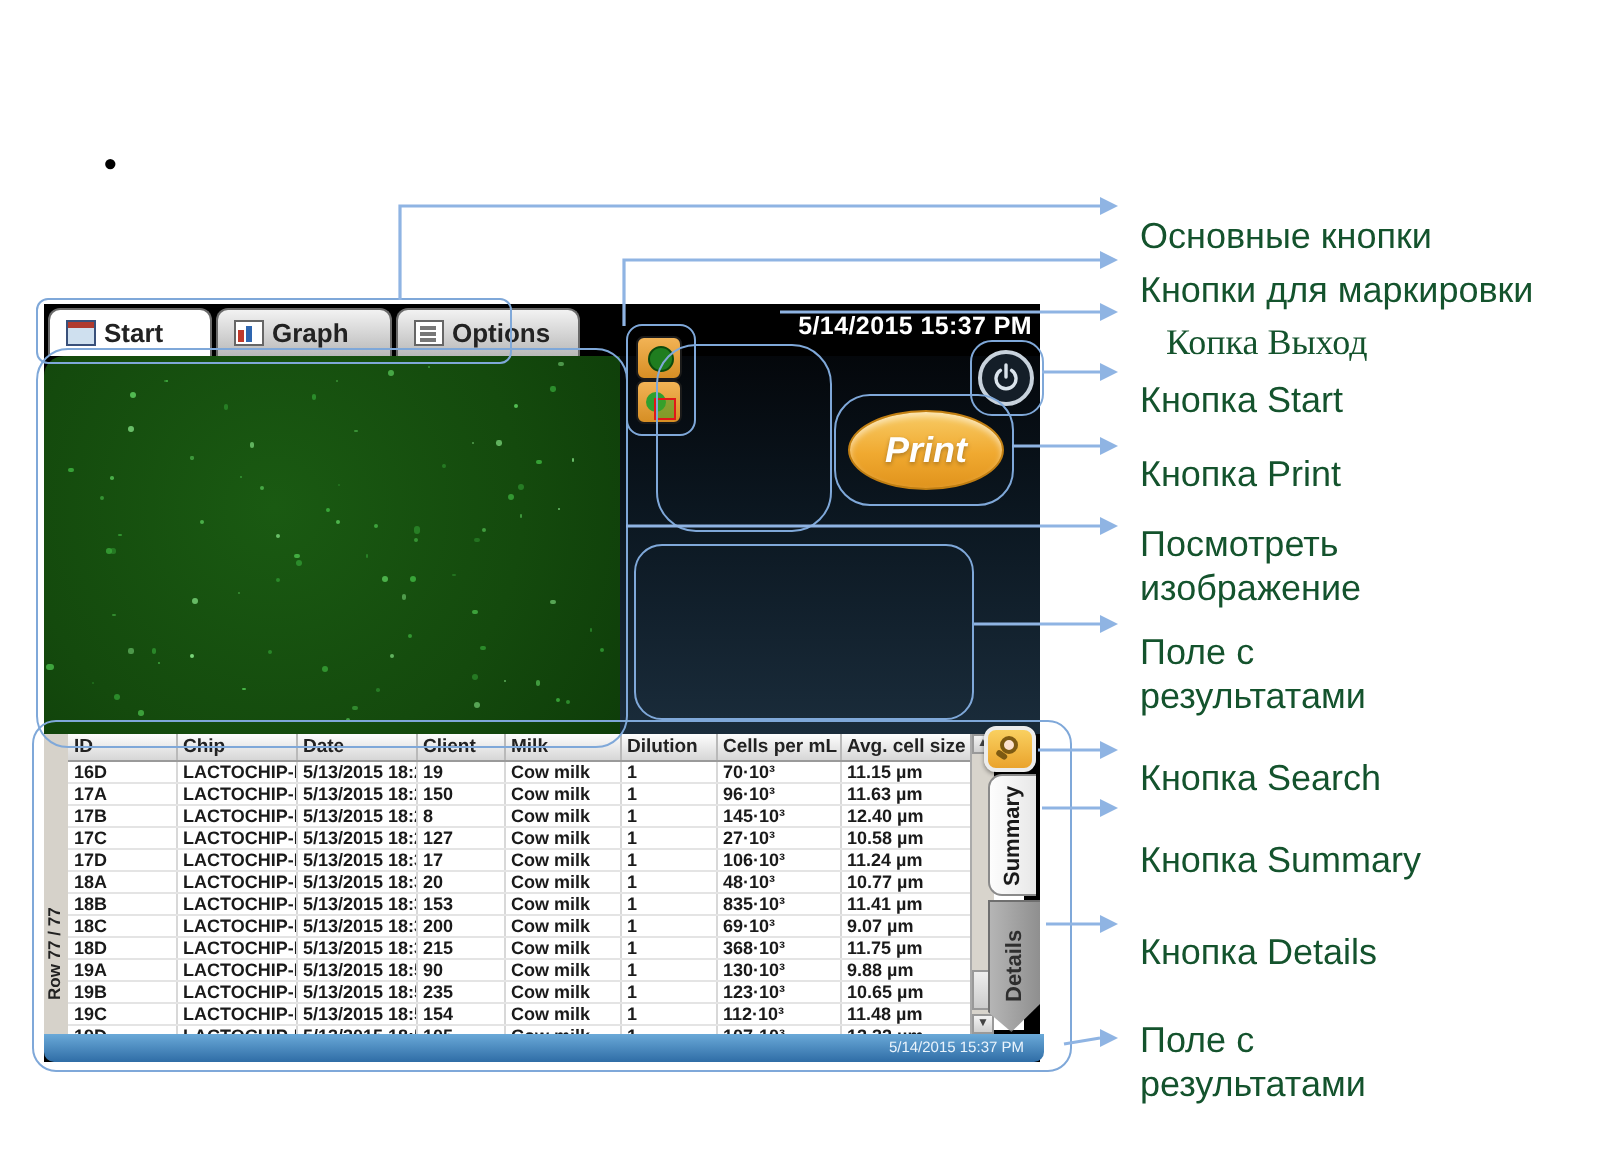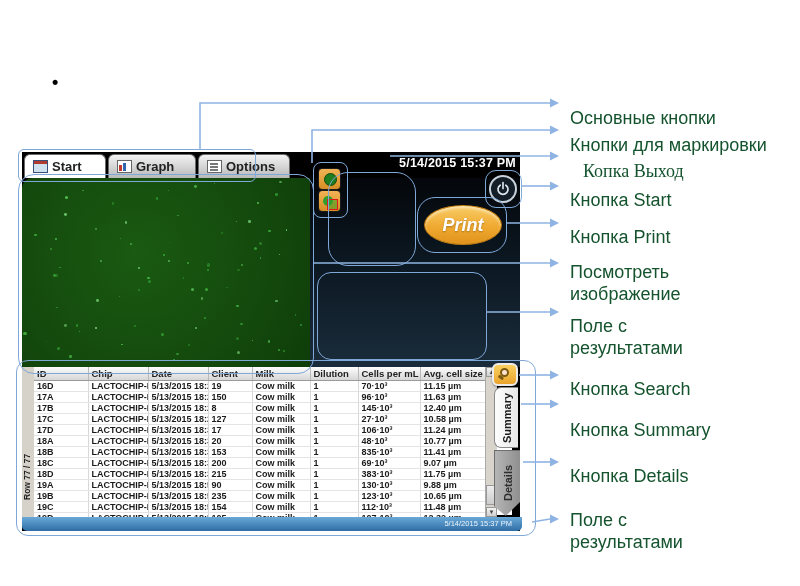--- a/index.html
+++ b/index.html
@@ -391,21 +391,21 @@
               <td>69·10³</td>
               <td>9.07 µm</td>
             </tr>
             <tr>
               <td>18D</td>
               <td>LACTOCHIP-LQ1</td>
               <td>5/13/2015 18:36:3</td>
               <td>215</td>
               <td>Cow milk</td>
               <td>1</td>
-              <td>383·10³</td>
+              <td>368·10³</td>
               <td>11.75 µm</td>
             </tr>
             <tr>
               <td>19A</td>
               <td>LACTOCHIP-LQ1</td>
               <td>5/13/2015 18:55:3</td>
               <td>90</td>
               <td>Cow milk</td>
               <td>1</td>
               <td>130·10³</td>

